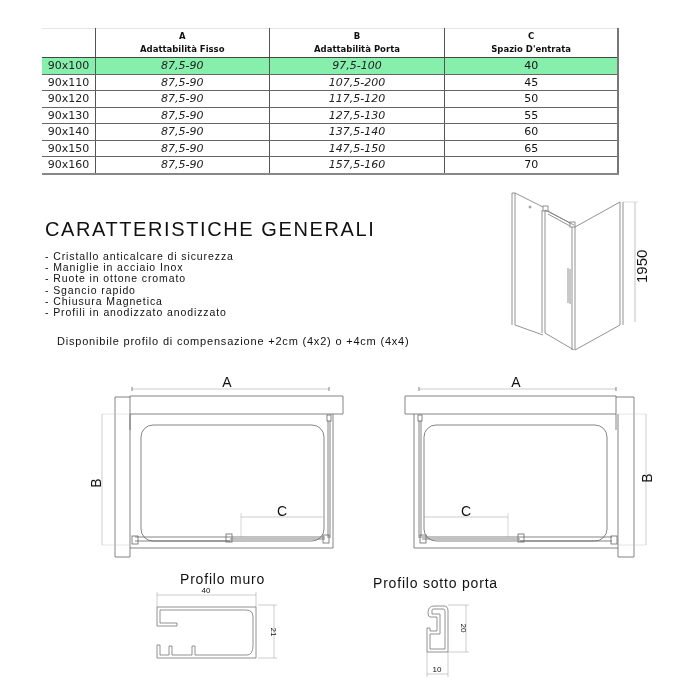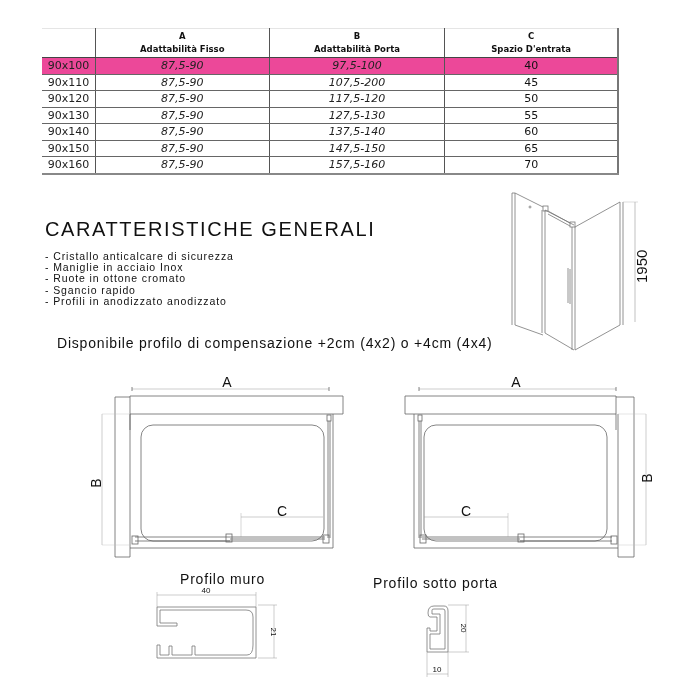--- a/index.html
+++ b/index.html
@@ -10,29 +10,29 @@
     .spec-table td, .spec-table th { border-right: 1px solid #555; border-bottom: 1px solid #666; padding: 0; text-align: center; height: 15.5px; line-height: 15.5px; }
     .spec-table th { font-weight: bold; font-size: 8.5px; line-height: 13px; height: 28px; border-bottom: 1px solid #444; vertical-align: middle; }
     .spec-table th:first-child, .spec-table td:first-child { width: 53px; }
     .spec-table th:nth-child(2), .spec-table td:nth-child(2) { width: 174px; }
     .spec-table th:nth-child(3), .spec-table td:nth-child(3) { width: 176px; }
     .spec-table th:nth-child(4), .spec-table td:nth-child(4) { width: 173px; border-right: 2px solid #777; }
     .spec-table tr:last-child td { border-bottom: 2px solid #888; }
     .spec-table thead tr th { border-top: 1px solid #e5e5e5; }
     .spec-table td.size { font-size: 11px; color: #222; }
     .spec-table td.it { font-style: italic; color: #222; margin-top: 29px; }
-    .spec-table tr.hl td { background: #ec4899; }
+    .spec-table tr.hl td { background: #86efac; }
     .spec-table tr.hl td { border-top: 1px solid #444; }
     .hdr-letter { display: block; }
 
     
     .feat-title { position: absolute; left: 45px; top: 218px; font-size: 20px; letter-spacing: 1.6px; font-family: "Liberation Sans", sans-serif; color: #111; margin: 0; font-weight: normal; }
     .feat-list { position: absolute; left: 45px; top: 251px; margin: 0; padding: 0; list-style: none; font-size: 10.5px; line-height: 11.2px; letter-spacing: 0.9px; color: #111; }
     .feat-list li { white-space: nowrap; }
-    .feat-note { position: absolute; left: 45px; top: 335px; font-size: 14px; letter-spacing: 0.8px; color: #111; white-space: nowrap; padding-left: 12px; }
+    .feat-note { position: absolute; left: 45px; top: 335px; font-size: 11px; letter-spacing: 0.8px; color: #111; white-space: nowrap; padding-left: 12px; }
 
     
     svg { position: absolute; overflow: visible; }
     .lbl { font-family: "Liberation Sans", sans-serif; fill: #111; }
     .profile-label { position: absolute; font-size: 14px; letter-spacing: 0.8px; color: #111; white-space: nowrap; }
   </style>
 </head>
 <body>
 
 <table class="spec-table">
@@ -98,20 +98,21 @@
     </tr>
   </tbody>
 </table>
 
 <h2 class="feat-title">CARATTERISTICHE GENERALI</h2>
 <ul class="feat-list">
   <li>- Cristallo anticalcare di sicurezza</li>
   <li>- Maniglie in acciaio Inox</li>
   <li>- Ruote in ottone cromato</li>
   <li>- Sgancio rapido</li>
+  <li>- Chiusura Magnetica</li>
   <li>- Profili in anodizzato anodizzato</li>
 </ul>
 <div class="feat-note">Disponibile profilo di compensazione +2cm (4x2) o +4cm (4x4)</div>
 
 <svg style="left:490px;top:185px;" width="180" height="175" viewBox="0 0 180 175">
   <g fill="none" stroke="#777" stroke-width="0.8">
 
     <line x1="22" y1="8" x2="22" y2="140"></line>
     <line x1="25" y1="8" x2="25" y2="140"></line>
     <line x1="22" y1="8" x2="25" y2="8"></line>

